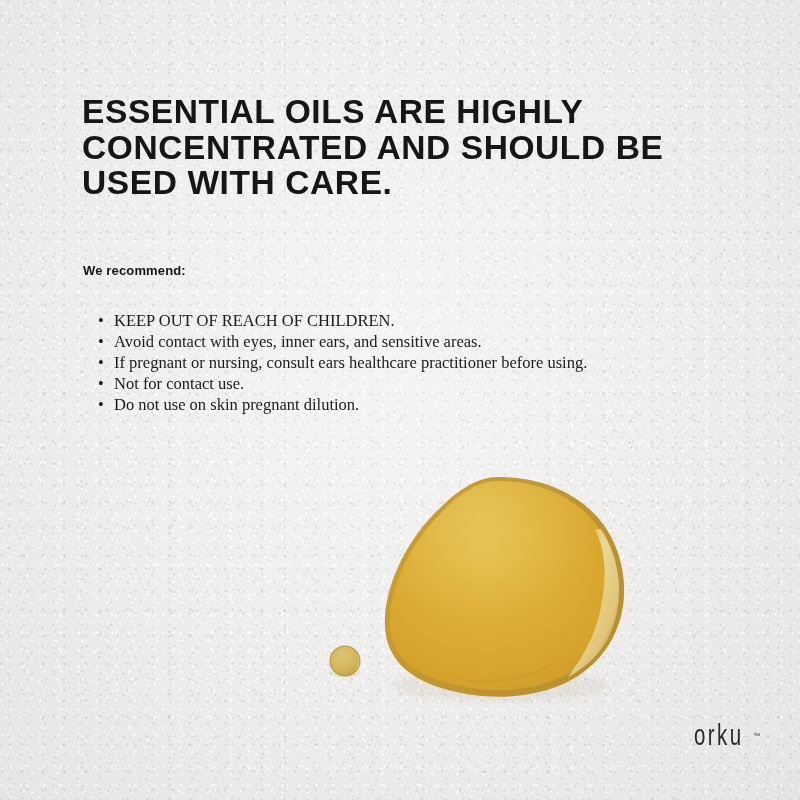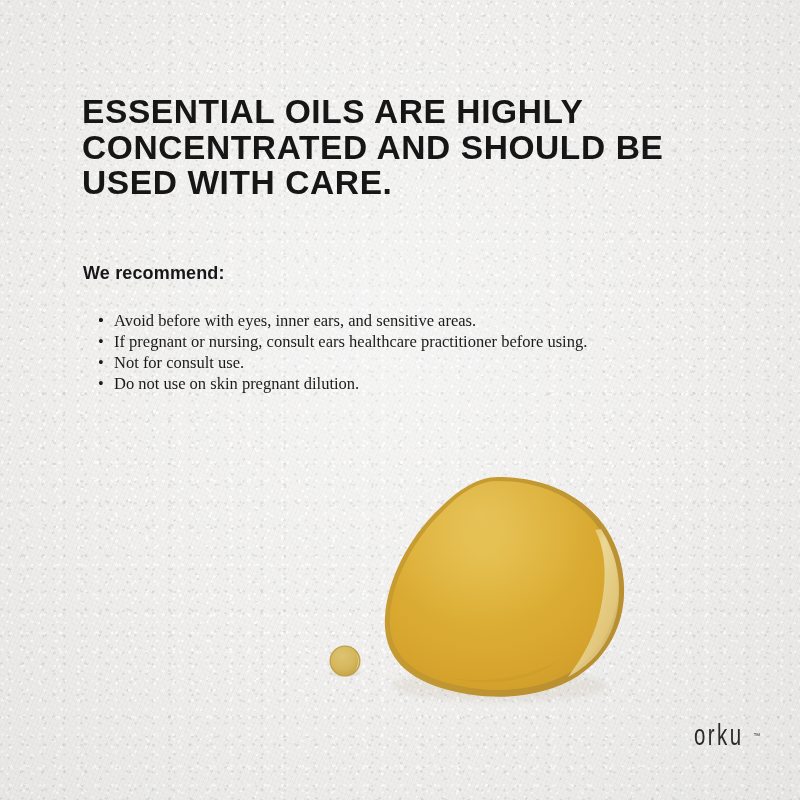--- a/index.html
+++ b/index.html
@@ -74,21 +74,21 @@
   }
 
   
   #recommend-label {
     position: absolute;
     left: 83px;
     top: 263px;
     margin: 0;
     font-family: "Liberation Sans", sans-serif;
     font-weight: 700;
-    font-size: 18px;
+    font-size: 13px;
     letter-spacing: 0.15px;
     color: #17171a;
   }
 
   
   #recommend-list {
     position: absolute;
     left: 97px;
     top: 310px;
     width: 640px;
@@ -160,32 +160,33 @@
   <div class="paper-grain"></div>
   <div class="paper-vignette"></div>
 
   <h1 id="headline">ESSENTIAL OILS ARE HIGHLY CONCENTRATED AND SHOULD BE USED WITH CARE.</h1>
 
   <p id="recommend-label">We recommend:</p>
 
   <ul id="recommend-list">
     <li>
       <span class="bullet-dot">•</span>
-    </li>
-    <li>
-      <span class="bullet-dot">•</span>
-      <span>Avoid before with eyes, inner ears, and sensitive areas.</span>
+      <span>KEEP OUT OF REACH OF CHILDREN.</span>
+    </li>
+    <li>
+      <span class="bullet-dot">•</span>
+      <span>Avoid contact with eyes, inner ears, and sensitive areas.</span>
     </li>
     <li>
       <span class="bullet-dot">•</span>
       <span>If pregnant or nursing, consult ears healthcare practitioner before using.</span>
     </li>
     <li>
       <span class="bullet-dot">•</span>
-      <span>Not for consult use.</span>
+      <span>Not for contact use.</span>
     </li>
     <li>
       <span class="bullet-dot">•</span>
       <span>Do not use on skin pregnant dilution.</span>
     </li>
   </ul>
 
   <svg id="oil-droplet-group" viewBox="0 0 800 800">
     <defs>
       <radialGradient id="dropBody" cx="42%" cy="34%" r="78%">

